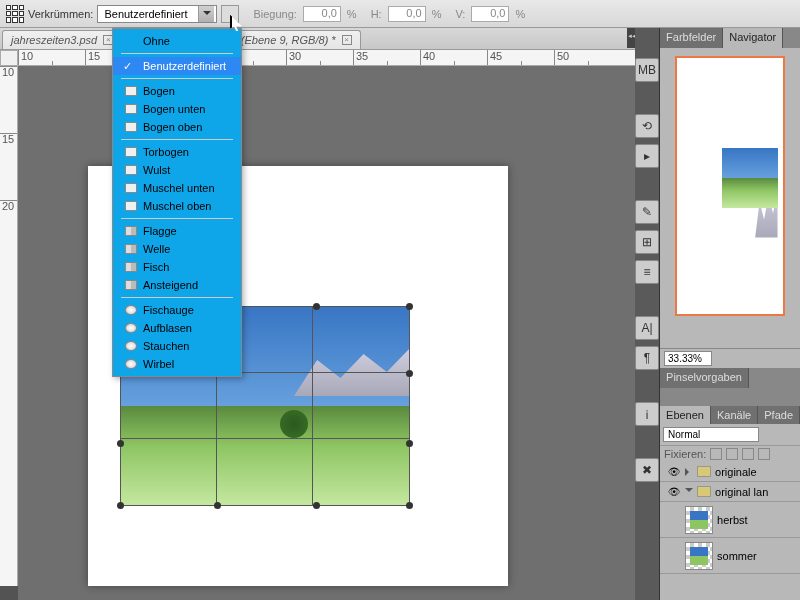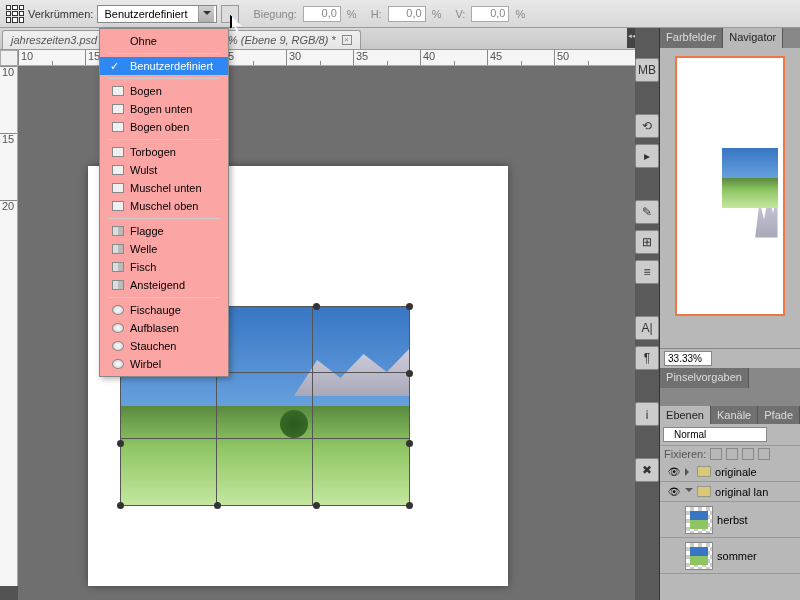--- a/index.html
+++ b/index.html
@@ -36,21 +36,21 @@
 .img-mtn { position:absolute; top:30px; right:0; width:40%; height:60px; background:linear-gradient(#d8d8e8,#a8a8b8); clip-path:polygon(0 100%,20% 40%,40% 70%,60% 30%,80% 60%,100% 20%,100% 100%); }
 .img-tree { position:absolute; top:52%; left:55%; width:28px; height:28px; background:radial-gradient(#2d5a1f,#3a7028); border-radius:50%; }
 .warp-overlay { position:absolute; top:-6px; left:-6px; right:-6px; bottom:-6px; }
 .warp-grid { position:absolute; top:6px; left:6px; right:6px; bottom:6px; }
 .warp-grid::before,.warp-grid::after { content:''; position:absolute; background:#555; }
 .warp-grid::before { top:33%; left:0; right:0; height:1px; box-shadow:0 66px 0 #555; }
 .warp-grid::after { left:33%; top:0; bottom:0; width:1px; box-shadow:96px 0 0 #555; }
 .warp-border { position:absolute; top:6px; left:6px; right:6px; bottom:6px; border:1px solid #555; }
 .handle { position:absolute; width:7px; height:7px; background:#333; border-radius:50%; }
 
-.dropdown-menu { position:absolute; top:28px; left:99px; width:130px; background:#fca5a5; border:1px solid #888; box-shadow:2px 2px 6px rgba(0,0,0,.3); z-index:100; padding:3px 0; }
+.dropdown-menu { position:absolute; top:28px; left:112px; width:130px; background:#0ea5e9; border:1px solid #888; box-shadow:2px 2px 6px rgba(0,0,0,.3); z-index:100; padding:3px 0; }
 .menu-item { padding:3px 10px 3px 30px; display:flex; align-items:center; gap:6px; position:relative; }
 .menu-item.selected { background:#2d88f3; color:#fff; }
 .menu-item.selected::before { content:'✓'; position:absolute; left:10px; }
 .menu-sep { height:1px; background:#ccc; margin:3px 8px; }
 .menu-icon { width:12px; height:10px; border:1px solid #888; background:#f0f0f0; position:absolute; left:12px; }
 .mi-flag { background:linear-gradient(90deg,#ddd 50%,#bbb 50%); }
 .mi-round { border-radius:50%; background:radial-gradient(#fff,#ccc); }
 
 .cursor { position:absolute; top:15px; left:230px; width:14px; height:18px; z-index:200; }
 .cursor::before { content:''; position:absolute; border-left:2px solid #000; border-top:2px solid #000; width:10px; height:14px; background:#fff; clip-path:polygon(0 0,100% 70%,50% 70%,70% 100%,50% 100%,35% 72%,0 85%); }
@@ -65,21 +65,21 @@
 .panel-tab.active { background:#b8b8b8; color:#222; }
 .navigator { background:#b8b8b8; height:300px; padding:8px; position:relative; }
 .nav-thumb { border:2px solid #e74; background:#fff; width:110px; height:260px; margin:0 auto; position:relative; overflow:hidden; }
 .nav-img { position:absolute; top:35%; left:42%; width:56px; height:60px; }
 .nav-img .img-sky,.nav-img .img-land,.nav-img .img-mtn { position:absolute; }
 .zoom-row { display:flex; align-items:center; background:#b8b8b8; padding:2px 4px; gap:4px; border-top:1px solid #888; }
 .zoom-val { background:#fff; border:1px solid #888; padding:1px 3px; font-size:10px; width:48px; }
 .layers-hdr { background:#888; height:18px; }
 .layers-tabs { display:flex; background:#888; font-size:10px; }
 .blend-row { background:#b8b8b8; padding:3px; }
-.blend-sel { background:#fff; border:1px solid #888; padding:1px 10px; width:104px; font-size:10px; }
+.blend-sel { background:#fff; border:1px solid #888; padding:1px 4px; width:96px; font-size:10px; }
 .lock-row { background:#b8b8b8; padding:2px 4px; font-size:10px; color:#555; display:flex; gap:4px; align-items:center; border-top:1px solid #999; }
 .lock-ic { width:12px; height:12px; border:1px solid #888; }
 .layer-list { background:#b8b8b8; flex:1; overflow:hidden; }
 .layer-row { display:flex; align-items:center; padding:2px 7px; border-bottom:1px solid #999; gap:4px; font-size:10px; height:20px; }
 .layer-row.tall { height:36px; }
 .eye { width:14px; height:14px; display:flex; align-items:center; justify-content:center; }
 .eye.on::before { content:'👁'; font-size:10px; }
 .layer-thumb { width:28px; height:28px; background:#fff; border:1px solid #888; position:relative; }
 .layer-thumb.checker { background:repeating-conic-gradient(#ccc 0 25%,#fff 0 50%) 0 0/8px 8px; }
 .folder-ic { width:14px; height:11px; background:#d8c878; border:1px solid #998; }

